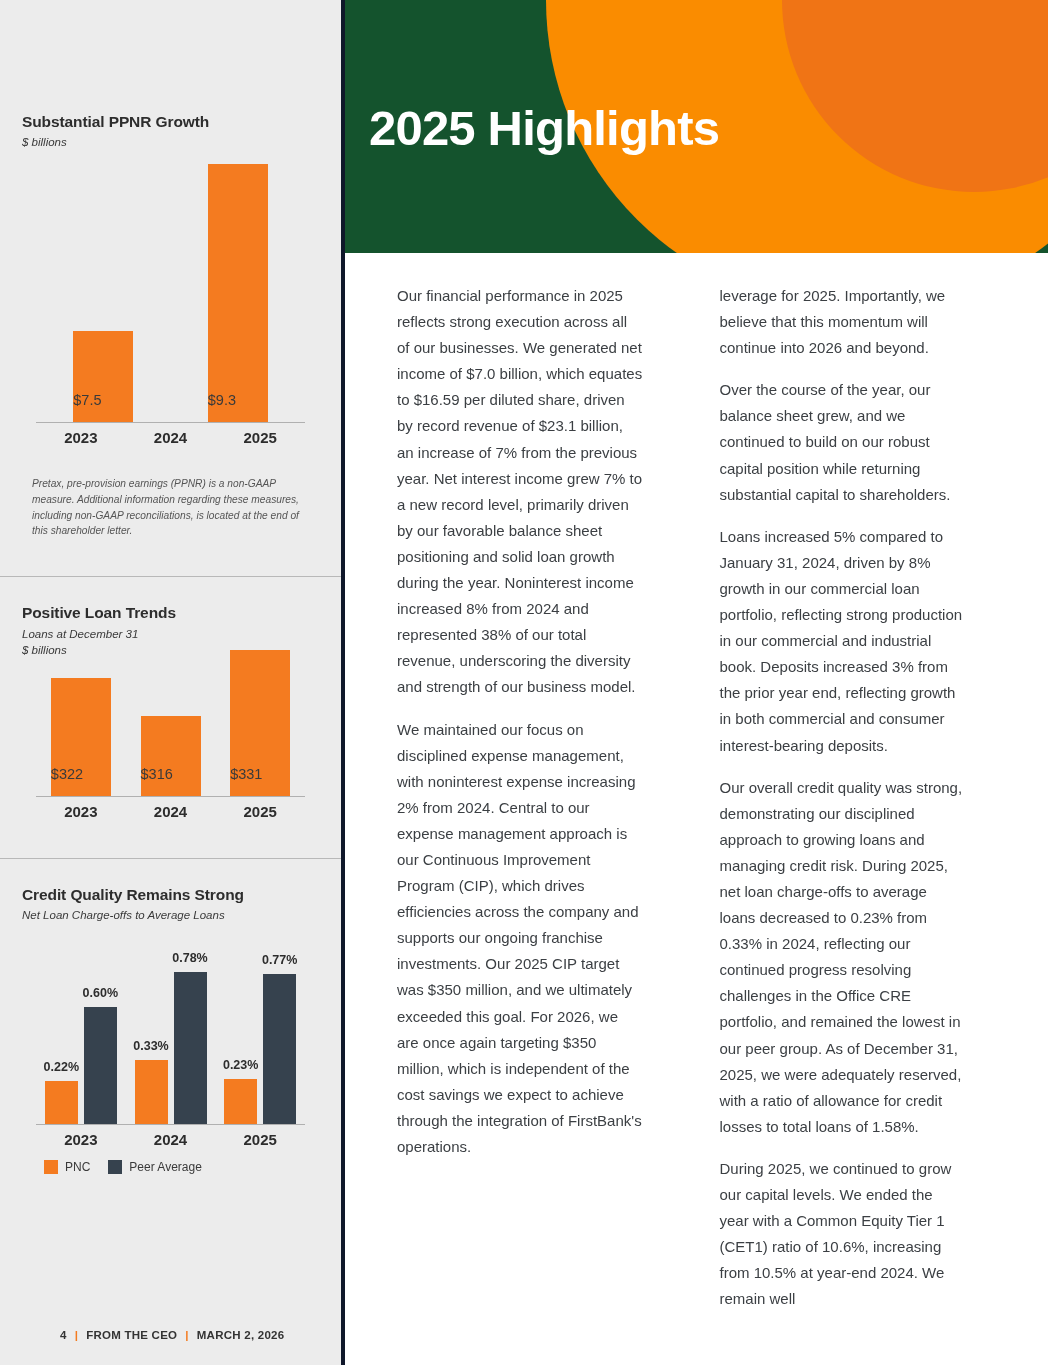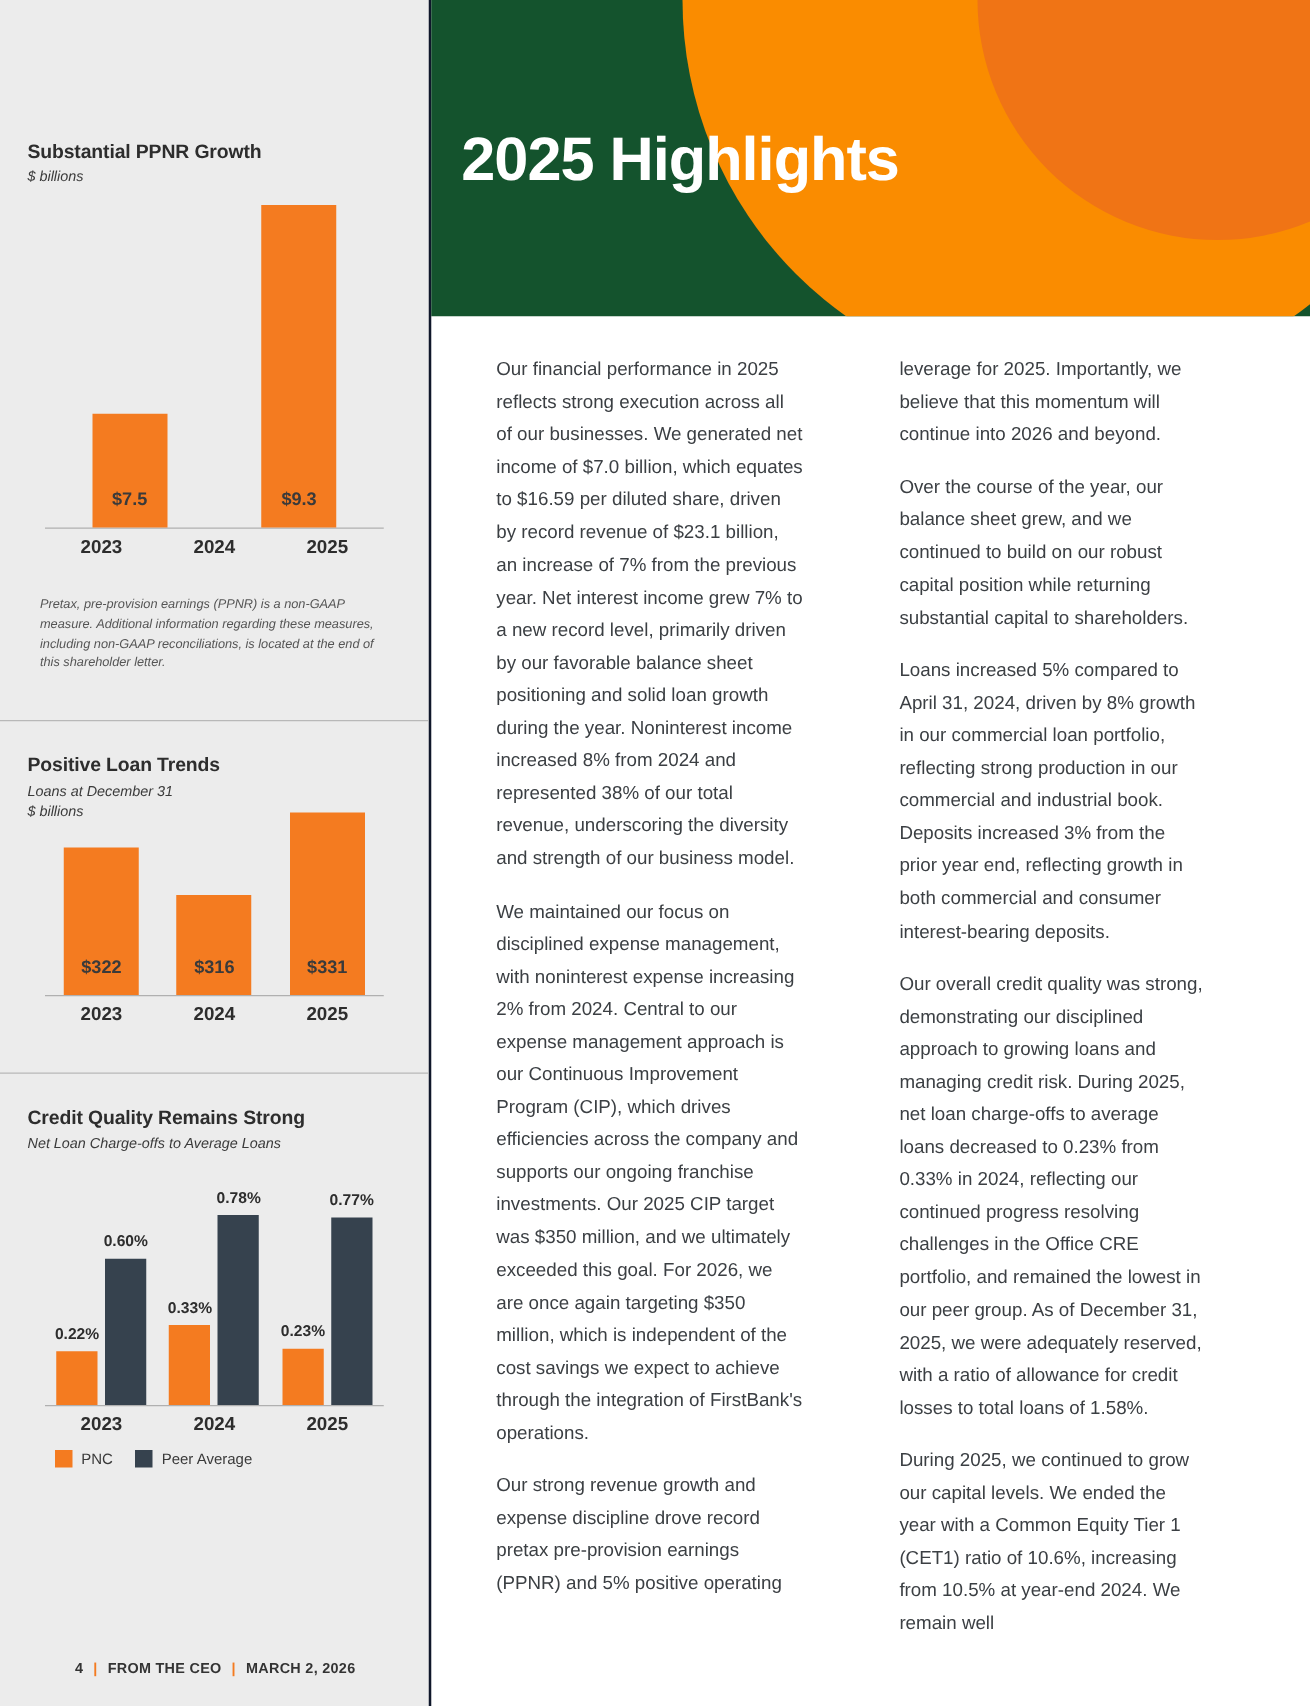--- a/index.html
+++ b/index.html
@@ -21,21 +21,21 @@
     background: #ffffff;
   }
 
   
   .sidebar {
     position: absolute;
     left: 0; top: 0;
     width: 345px;
     height: 1365px;
     background: #ECECEC;
-    border-right: 2px solid #0f172a;
+    border-right: 4px solid #0f172a;
   }
 
   .panel { position: relative; padding: 0 22px; }
   .panel-divider {
     height: 0;
     border-top: 1px solid #b8b8b8;
     margin: 0;
   }
 
   .chart-title {
@@ -73,23 +73,23 @@
   .bar {
     position: relative;
     background: #F47B20;
   }
   .bar.peer { background: #36424E; }
 
   .bar-inlabel {
     position: absolute;
     bottom: 14px;
     left: 0; right: 0;
-    text-align: center;
+    text-align: left;
     font-size: 14.5px;
-    font-weight: bold;
+    font-weight: normal;
     color: #3a3a3a;
   }
   .bar-toplabel {
     position: absolute;
     top: -21px;
     left: -12px; right: -12px;
     text-align: center;
     font-size: 12.5px;
     font-weight: bold;
     color: #2d2d2d;
@@ -327,24 +327,23 @@
   <header class="banner">
     <div class="ring-outer"></div>
     <div class="ring-inner"></div>
     <h1 class="banner-title">2025 Highlights</h1>
   </header>
 
   <main class="body-cols">
     <div class="col">
       <p>Our financial performance in 2025 reflects strong execution across all of our businesses. We generated net income of $7.0 billion, which equates to $16.59 per diluted share, driven by record revenue of $23.1 billion, an increase of 7% from the previous year. Net interest income grew 7% to a new record level, primarily driven by our favorable balance sheet positioning and solid loan growth during the year. Noninterest income increased 8% from 2024 and represented 38% of our total revenue, underscoring the diversity and strength of our business model.</p>
       <p>We maintained our focus on disciplined expense management, with noninterest expense increasing 2% from 2024. Central to our expense management approach is our Continuous Improvement Program (CIP), which drives efficiencies across the company and supports our ongoing franchise investments. Our 2025 CIP target was $350 million, and we ultimately exceeded this goal. For 2026, we are once again targeting $350 million, which is independent of the cost savings we expect to achieve through the integration of FirstBank's operations.</p>
-      <p>Our strong revenue growth and expense discipline drove record pretax pre-provision earnings (PPNR) and 5% positive operating</p>
     </div>
     <div class="col">
       <p>leverage for 2025. Importantly, we believe that this momentum will continue into 2026 and beyond.</p>
       <p>Over the course of the year, our balance sheet grew, and we continued to build on our robust capital position while returning substantial capital to shareholders.</p>
-      <p>Loans increased 5% compared to April 31, 2024, driven by 8% growth in our commercial loan portfolio, reflecting strong production in our commercial and industrial book. Deposits increased 3% from the prior year end, reflecting growth in both commercial and consumer interest-bearing deposits.</p>
+      <p>Loans increased 5% compared to January 31, 2024, driven by 8% growth in our commercial loan portfolio, reflecting strong production in our commercial and industrial book. Deposits increased 3% from the prior year end, reflecting growth in both commercial and consumer interest-bearing deposits.</p>
       <p>Our overall credit quality was strong, demonstrating our disciplined approach to growing loans and managing credit risk. During 2025, net loan charge-offs to average loans decreased to 0.23% from 0.33% in 2024, reflecting our continued progress resolving challenges in the Office CRE portfolio, and remained the lowest in our peer group. As of December 31, 2025, we were adequately reserved, with a ratio of allowance for credit losses to total loans of 1.58%.</p>
       <p>During 2025, we continued to grow our capital levels. We ended the year with a Common Equity Tier 1 (CET1) ratio of 10.6%, increasing from 10.5% at year-end 2024. We remain well</p>
     </div>
   </main>
 
 </div>
 
 </body></html>

